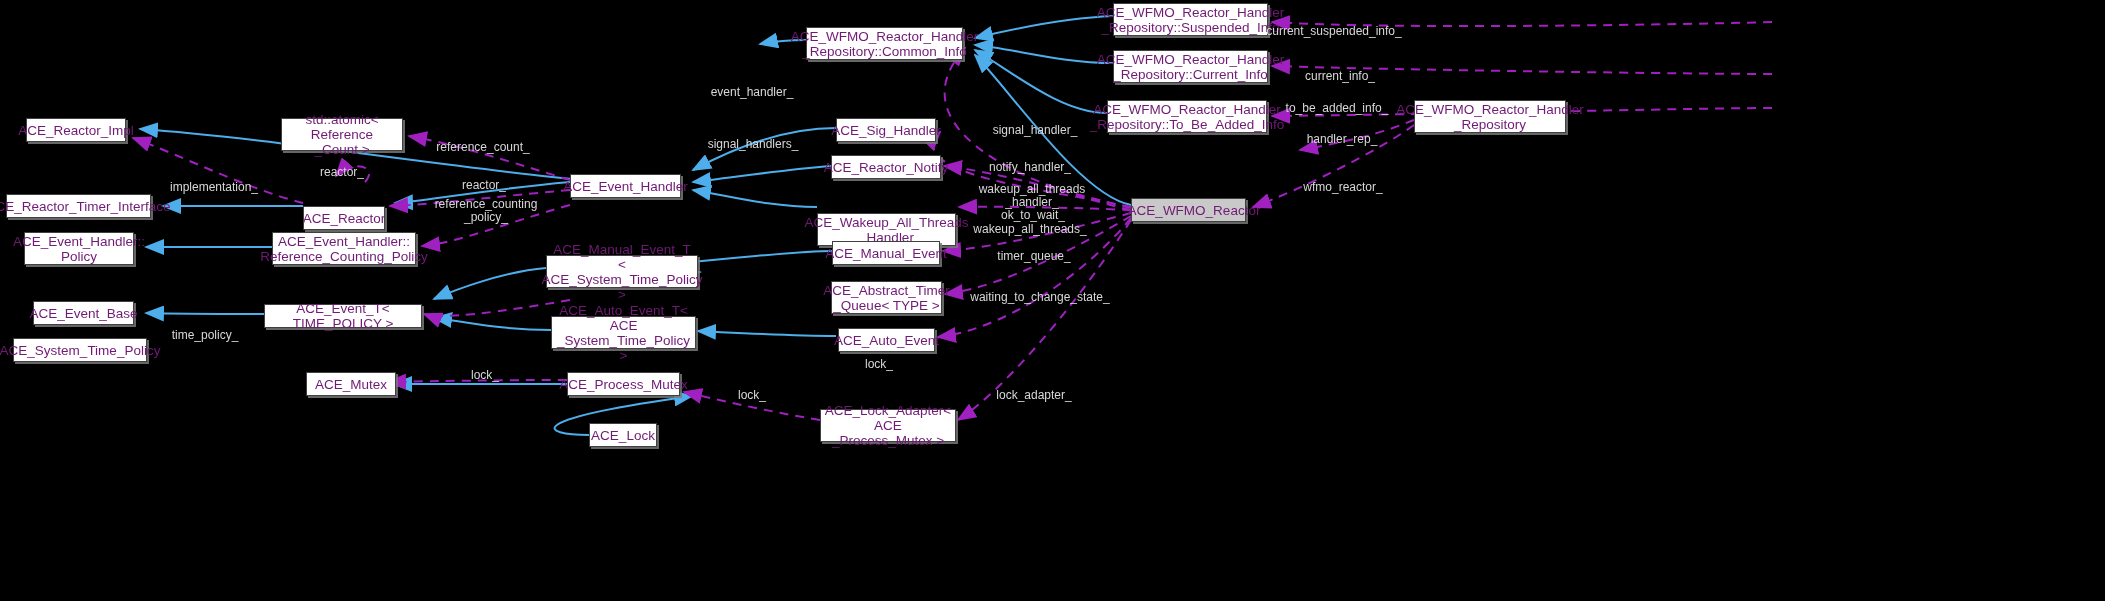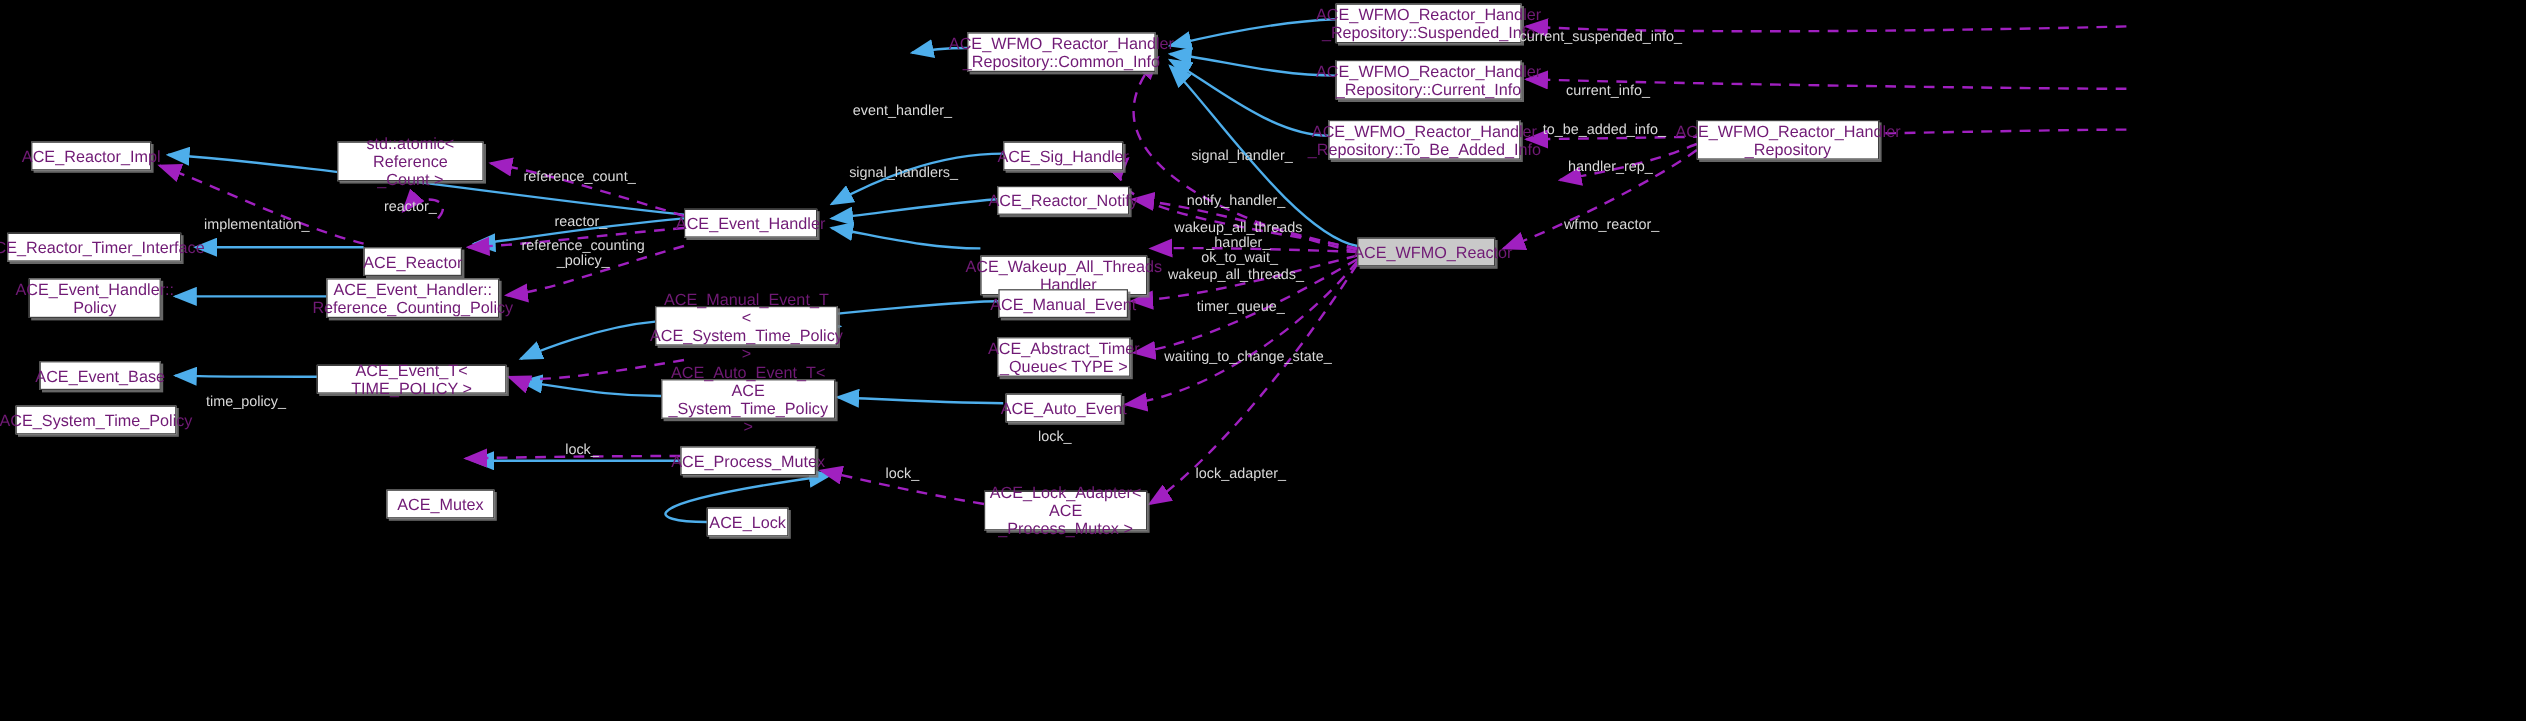--- a/index.html
+++ b/index.html
@@ -87,21 +87,21 @@
       <div class="node" style="left: 272px; top: 232px; width: 144px; height: 33px;">ACE_Event_Handler::
 Reference_Counting_Policy</div>
       <div class="node" style="left: 570px; top: 174px; width: 111px; height: 24px;">ACE_Event_Handler</div>
       <div class="node" style="left: 33px; top: 301px; width: 101px; height: 24px;">ACE_Event_Base</div>
       <div class="node" style="left: 13px; top: 338px; width: 134px; height: 24px;">ACE_System_Time_Policy</div>
       <div class="node" style="left: 264px; top: 304px; width: 158px; height: 24px;">ACE_Event_T&lt; TIME_POLICY &gt;</div>
       <div class="node" style="left: 546px; top: 255px; width: 152px; height: 33px;">ACE_Manual_Event_T
 &lt; ACE_System_Time_Policy &gt;</div>
       <div class="node" style="left: 551px; top: 316px; width: 145px; height: 33px;">ACE_Auto_Event_T&lt; ACE
 _System_Time_Policy &gt;</div>
-      <div class="node" style="left: 322px; top: 372px; width: 90px; height: 24px; margin-top: 36px;">ACE_Mutex</div>
+      <div class="node" style="left: 306px; top: 372px; width: 90px; height: 24px;">ACE_Mutex</div>
       <div class="node" style="left: 567px; top: 372px; width: 113px; height: 24px;">ACE_Process_Mutex</div>
       <div class="node" style="left: 589px; top: 423px; width: 68px; height: 24px; text-align: right;">ACE_Lock</div>
       <div class="node" style="left: 836px; top: 118px; width: 100px; height: 24px;">ACE_Sig_Handler</div>
       <div class="node" style="left: 831px; top: 155px; width: 110px; height: 24px;">ACE_Reactor_Notify</div>
       <div class="node" style="left: 817px; top: 193px; width: 139px; height: 33px; margin-top: 20px;">ACE_Wakeup_All_Threads
 _Handler</div>
       <div class="node" style="left: 832px; top: 241px; width: 108px; height: 24px;">ACE_Manual_Event</div>
       <div class="node" style="left: 831px; top: 281px; width: 111px; height: 33px;">ACE_Abstract_Timer
 _Queue&lt; TYPE &gt;</div>
       <div class="node" style="left: 838px; top: 328px; width: 97px; height: 24px;">ACE_Auto_Event</div>

